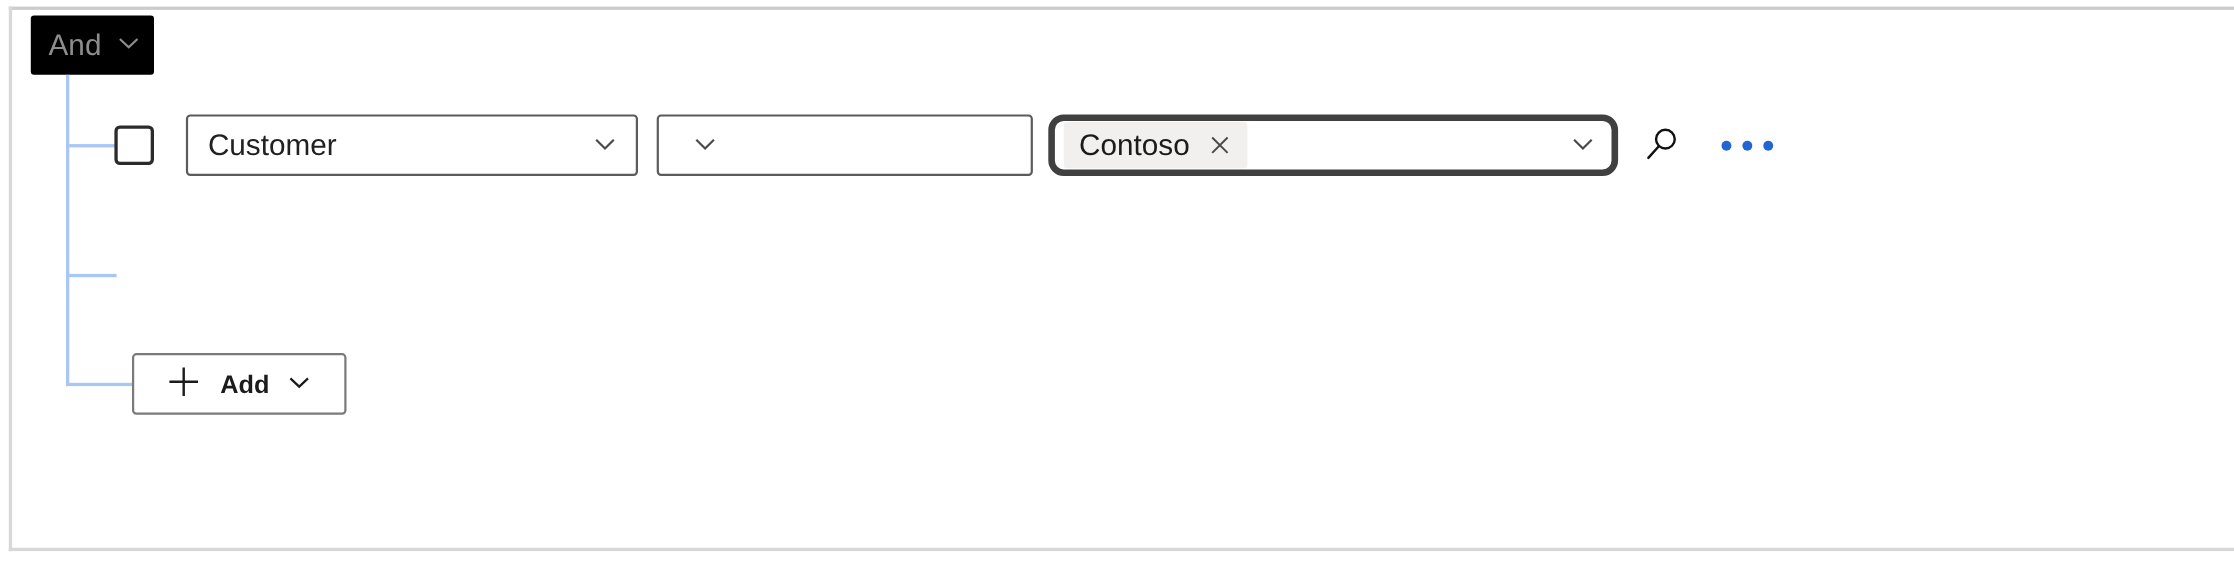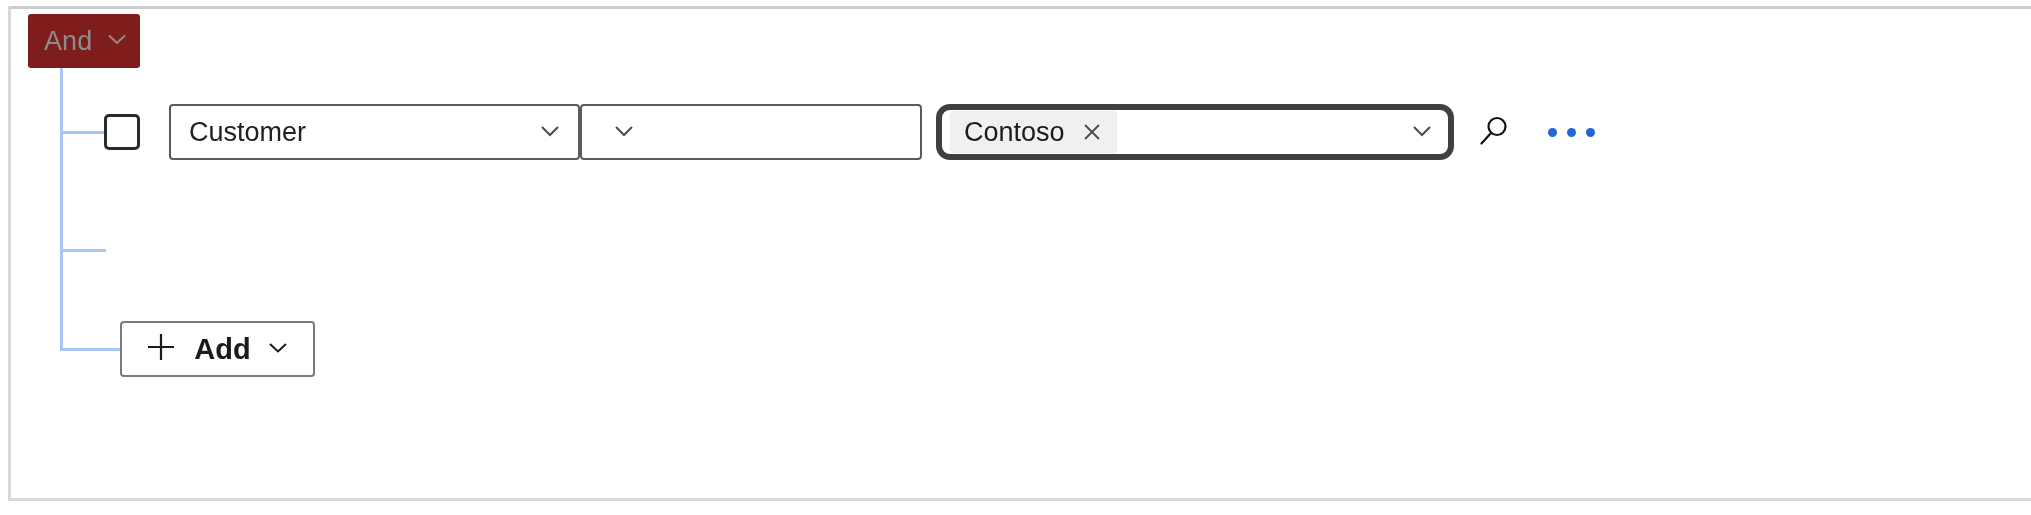--- a/index.html
+++ b/index.html
@@ -44,21 +44,21 @@
     background: #d8d8d8;
   }
 
   
   #group-operator {
     position: absolute;
     left: 28px;
     top: 14px;
     width: 112px;
     height: 54px;
-    background: #7f1d1d;
+    background: #000000;
     border: none;
     border-radius: 3px;
     display: flex;
     align-items: center;
     padding: 0 16px;
     box-sizing: border-box;
     cursor: pointer;
   }
   #group-operator .op-label {
     font-size: 27px;
@@ -145,21 +145,21 @@
     flex: 1;
     white-space: nowrap;
     overflow: hidden;
   }
   .dropdown .chev {
     margin-left: 10px;
     flex: none;
     display: block;
   }
 
-  .field-attribute { width: 411px; }
+  .field-attribute { width: 411px; margin-right: 17px; }
   .field-operator  { width: 342px; }
 
   
   #field-value {
     width: 518px;
     height: 56px;
     background: #ffffff;
     border: 6px solid #404040;
     border-radius: 14px;
     box-sizing: border-box;
@@ -242,21 +242,21 @@
     border: 2px solid #7a7a7a;
     border-radius: 4px;
     box-sizing: border-box;
     display: flex;
     align-items: center;
     justify-content: center;
     cursor: pointer;
   }
   #add-button .plus-icon { display: block; margin-right: 16px; }
   #add-button .add-label {
-    font-size: 29px;
+    font-size: 23px;
     font-weight: bold;
     color: #1b1b1b;
     line-height: 1;
   }
   #add-button .chev { margin-left: 14px; display: block; }
 </style>
 </head>
 <body>
 
 <div id="filter-panel">

